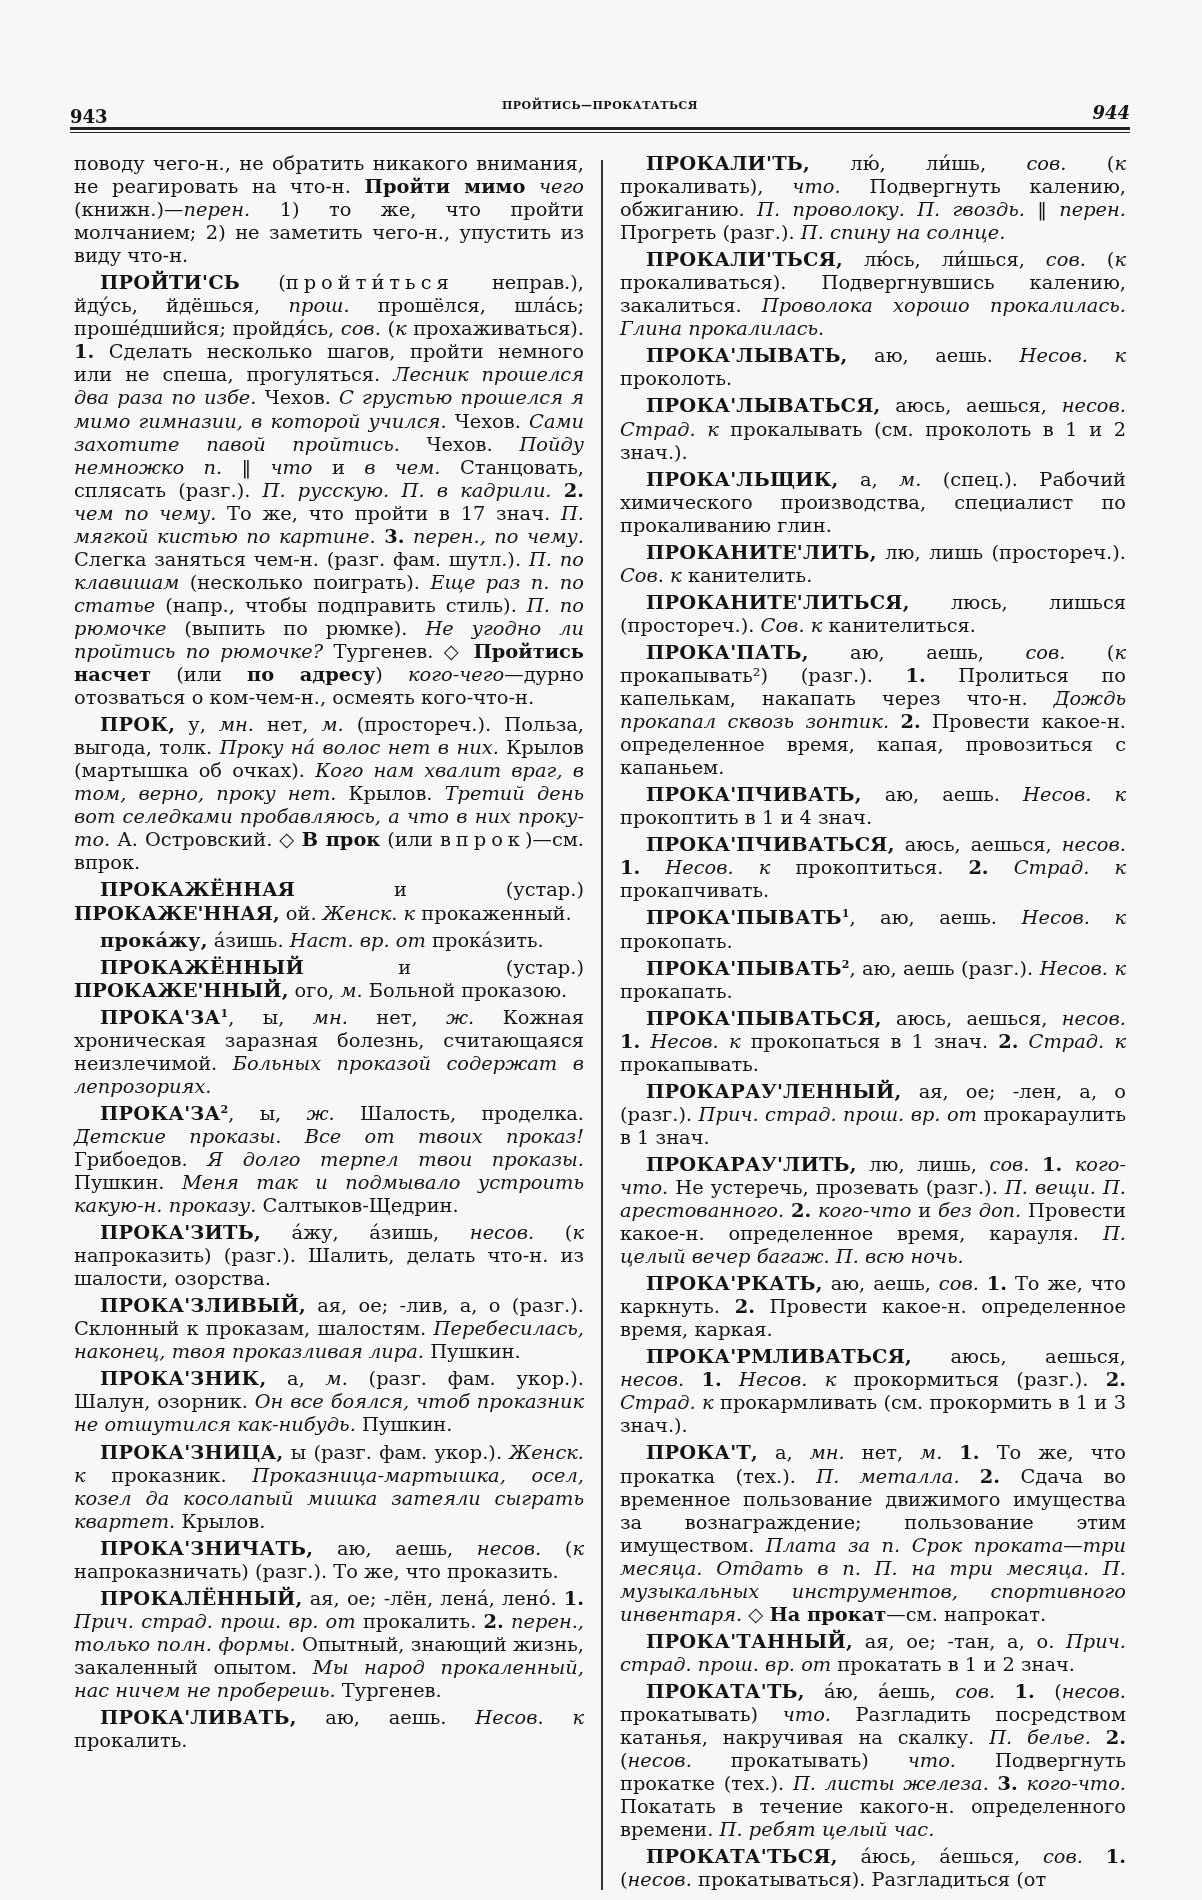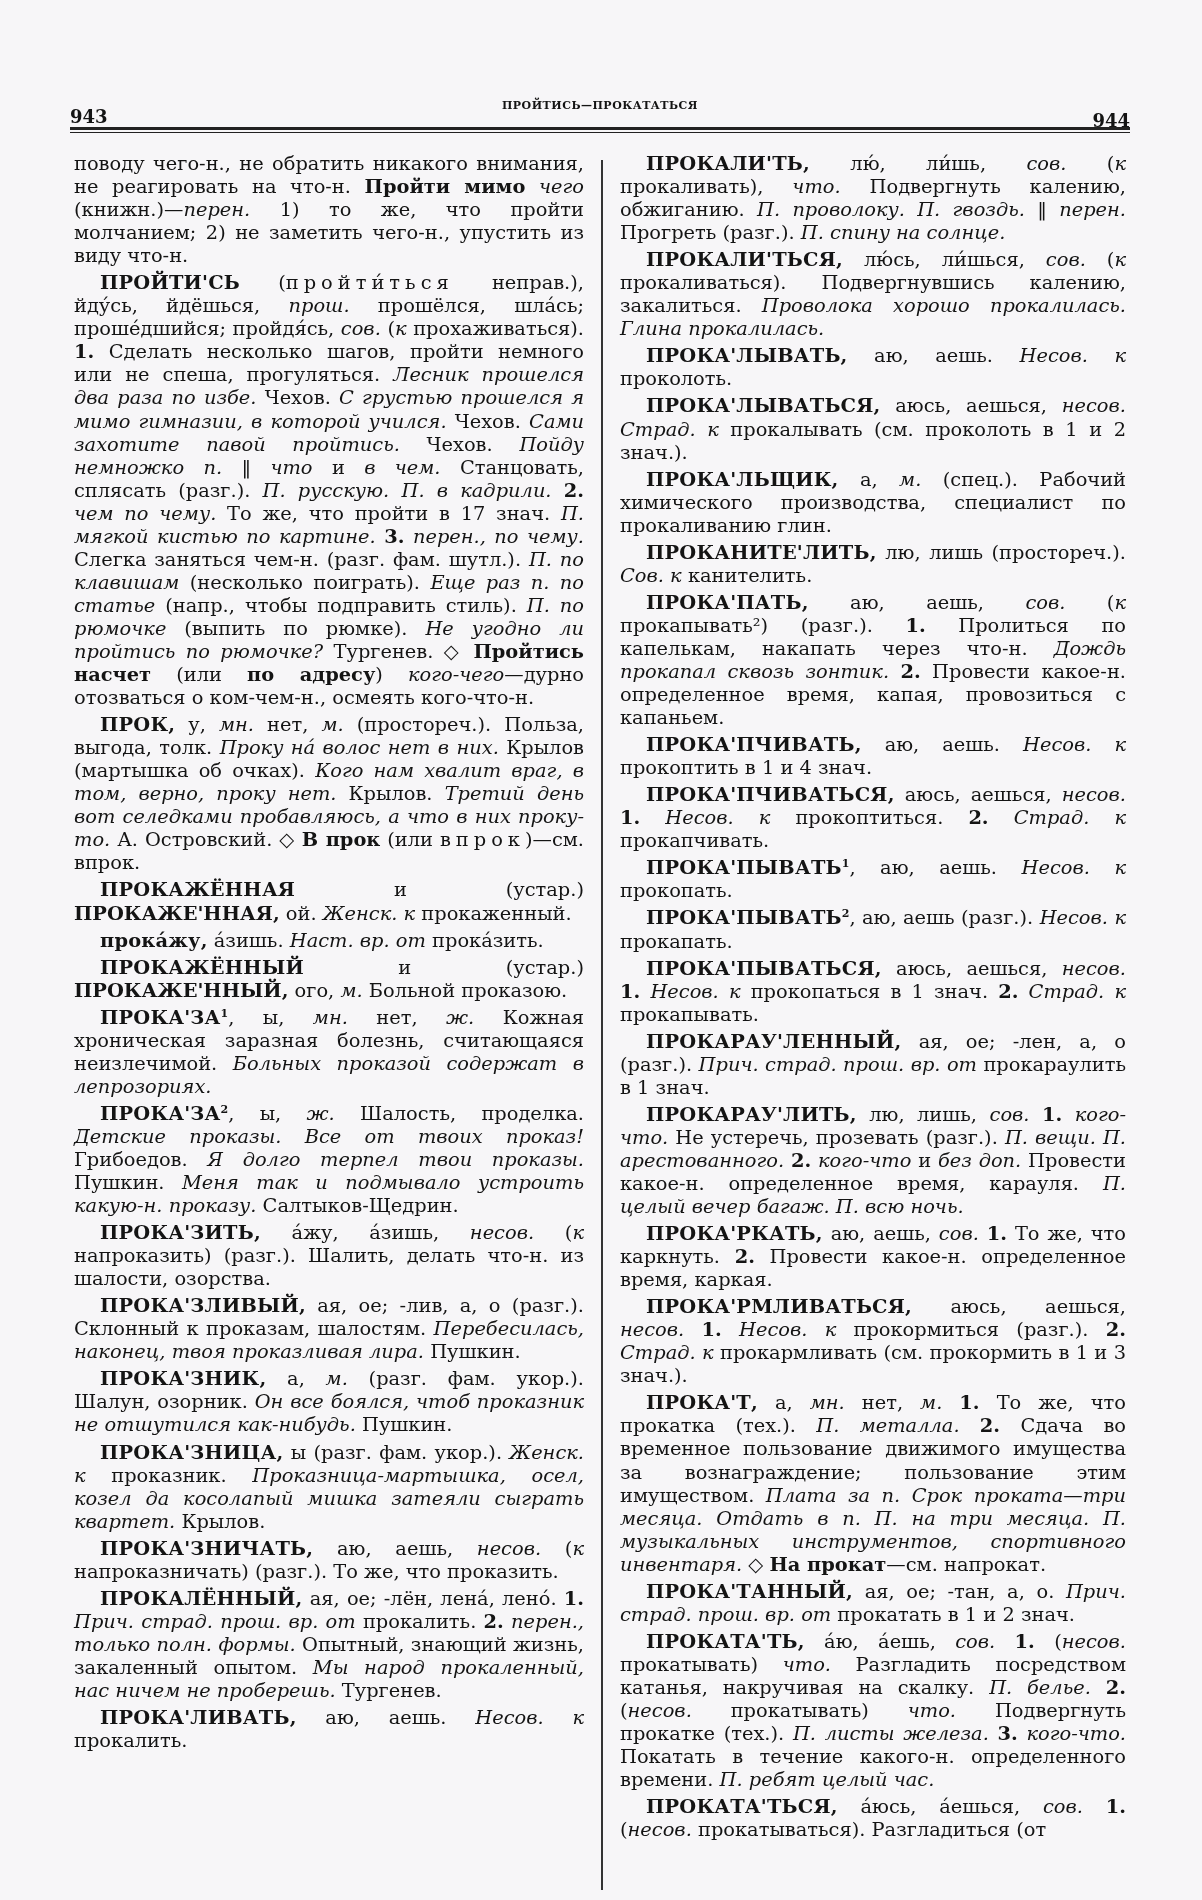--- a/index.html
+++ b/index.html
@@ -13,21 +13,21 @@
   }
   .page-header {
     position: absolute; left: 70px; top: 92px; width: 1060px; height: 30px;
   }
   .page-num {
     position: absolute; top: 4px; font-weight: bold; font-size: 18px;
     font-family: "DejaVu Serif", serif;
     margin-top: 10px;
   }
   .page-num.left { left: 0; }
-  .page-num.right { right: 0; top: 8px; }
+  .page-num.right { right: 0; top: 0; font-style: italic; }
   .running-head {
     position: absolute; left: 0; right: 0; top: 7px; text-align: center;
     font-weight: bold; font-size: 11px; letter-spacing: 0.5px;
   }
   .rule {
     position: absolute; left: 70px; width: 1060px; background: #222;
   }
   .rule.thick { top: 127px; height: 3px; }
   .rule.thin { top: 132px; height: 1px; }
 
@@ -83,20 +83,21 @@
 <div class="divider"></div>
 
 <div class="col right">
   <div>
       <p class="entry"><span class="hw">ПРОКАЛИ'ТЬ,</span><span> лю́, ли́шь, </span><span class="i">сов.</span><span> (</span><span class="i">к</span><span> прокаливать), </span><span class="i">что.</span><span> Подвергнуть калению, обжиганию. </span><span class="i">П. проволоку. П. гвоздь.</span><span> ‖ </span><span class="i">перен.</span><span> Прогреть (разг.). </span><span class="i">П. спину на солнце.</span></p>
       <p class="entry"><span class="hw">ПРОКАЛИ'ТЬСЯ,</span><span> лю́сь, ли́шься, </span><span class="i">сов.</span><span> (</span><span class="i">к</span><span> прокаливаться). Подвергнувшись калению, закалиться. </span><span class="i">Проволока хорошо прокалилась. Глина прокалилась.</span></p>
       <p class="entry"><span class="hw">ПРОКА'ЛЫВАТЬ,</span><span> аю, аешь. </span><span class="i">Несов. к</span><span> проколоть.</span></p>
       <p class="entry"><span class="hw">ПРОКА'ЛЫВАТЬСЯ,</span><span> аюсь, аешься, </span><span class="i">несов. Страд. к</span><span> прокалывать (см. проколоть в 1 и 2 знач.).</span></p>
       <p class="entry"><span class="hw">ПРОКА'ЛЬЩИК,</span><span> а, </span><span class="i">м.</span><span> (спец.). Рабочий химического производства, специалист по прокаливанию глин.</span></p>
       <p class="entry"><span class="hw">ПРОКАНИТЕ'ЛИТЬ,</span><span> лю, лишь (простореч.). </span><span class="i">Сов. к</span><span> канителить.</span></p>
+      <p class="entry"><span class="hw">ПРОКАНИТЕ'ЛИТЬСЯ,</span><span> люсь, лишься (простореч.). </span><span class="i">Сов. к</span><span> канителиться.</span></p>
       <p class="entry"><span class="hw">ПРОКА'ПАТЬ,</span><span> аю, аешь, </span><span class="i">сов.</span><span> (</span><span class="i">к</span><span> прокапывать²) (разг.). </span><span class="b">1.</span><span> Пролиться по капелькам, накапать через что-н. </span><span class="i">Дождь прокапал сквозь зонтик.</span><span> </span><span class="b">2.</span><span> Провести какое-н. определенное время, капая, провозиться с капаньем.</span></p>
       <p class="entry"><span class="hw">ПРОКА'ПЧИВАТЬ,</span><span> аю, аешь. </span><span class="i">Несов. к</span><span> прокоптить в 1 и 4 знач.</span></p>
       <p class="entry"><span class="hw">ПРОКА'ПЧИВАТЬСЯ,</span><span> аюсь, аешься, </span><span class="i">несов.</span><span> </span><span class="b">1.</span><span> </span><span class="i">Несов. к</span><span> прокоптиться. </span><span class="b">2.</span><span> </span><span class="i">Страд. к</span><span> прокапчивать.</span></p>
       <p class="entry"><span class="hw">ПРОКА'ПЫВАТЬ</span><sup class="b">1</sup><span>, аю, аешь. </span><span class="i">Несов. к</span><span> прокопать.</span></p>
       <p class="entry"><span class="hw">ПРОКА'ПЫВАТЬ</span><sup class="b">2</sup><span>, аю, аешь (разг.). </span><span class="i">Несов. к</span><span> прокапать.</span></p>
       <p class="entry"><span class="hw">ПРОКА'ПЫВАТЬСЯ,</span><span> аюсь, аешься, </span><span class="i">несов.</span><span> </span><span class="b">1.</span><span> </span><span class="i">Несов. к</span><span> прокопаться в 1 знач. </span><span class="b">2.</span><span> </span><span class="i">Страд. к</span><span> прокапывать.</span></p>
       <p class="entry"><span class="hw">ПРОКАРАУ'ЛЕННЫЙ,</span><span> ая, ое; -лен, а, о (разг.). </span><span class="i">Прич. страд. прош. вр. от</span><span> прокараулить в 1 знач.</span></p>
       <p class="entry"><span class="hw">ПРОКАРАУ'ЛИТЬ,</span><span> лю, лишь, </span><span class="i">сов.</span><span> </span><span class="b">1.</span><span> </span><span class="i">кого-что.</span><span> Не устеречь, прозевать (разг.). </span><span class="i">П. вещи. П. арестованного.</span><span> </span><span class="b">2.</span><span> </span><span class="i">кого-что</span><span> и </span><span class="i">без доп.</span><span> Провести какое-н. определенное время, карауля. </span><span class="i">П. целый вечер багаж. П. всю ночь.</span></p>
       <p class="entry"><span class="hw">ПРОКА'РКАТЬ,</span><span> аю, аешь, </span><span class="i">сов.</span><span> </span><span class="b">1.</span><span> То же, что каркнуть. </span><span class="b">2.</span><span> Провести какое-н. определенное время, каркая.</span></p>
       <p class="entry"><span class="hw">ПРОКА'РМЛИВАТЬСЯ,</span><span> аюсь, аешься, </span><span class="i">несов.</span><span> </span><span class="b">1.</span><span> </span><span class="i">Несов. к</span><span> прокормиться (разг.). </span><span class="b">2.</span><span> </span><span class="i">Страд. к</span><span> прокармливать (см. прокормить в 1 и 3 знач.).</span></p>

